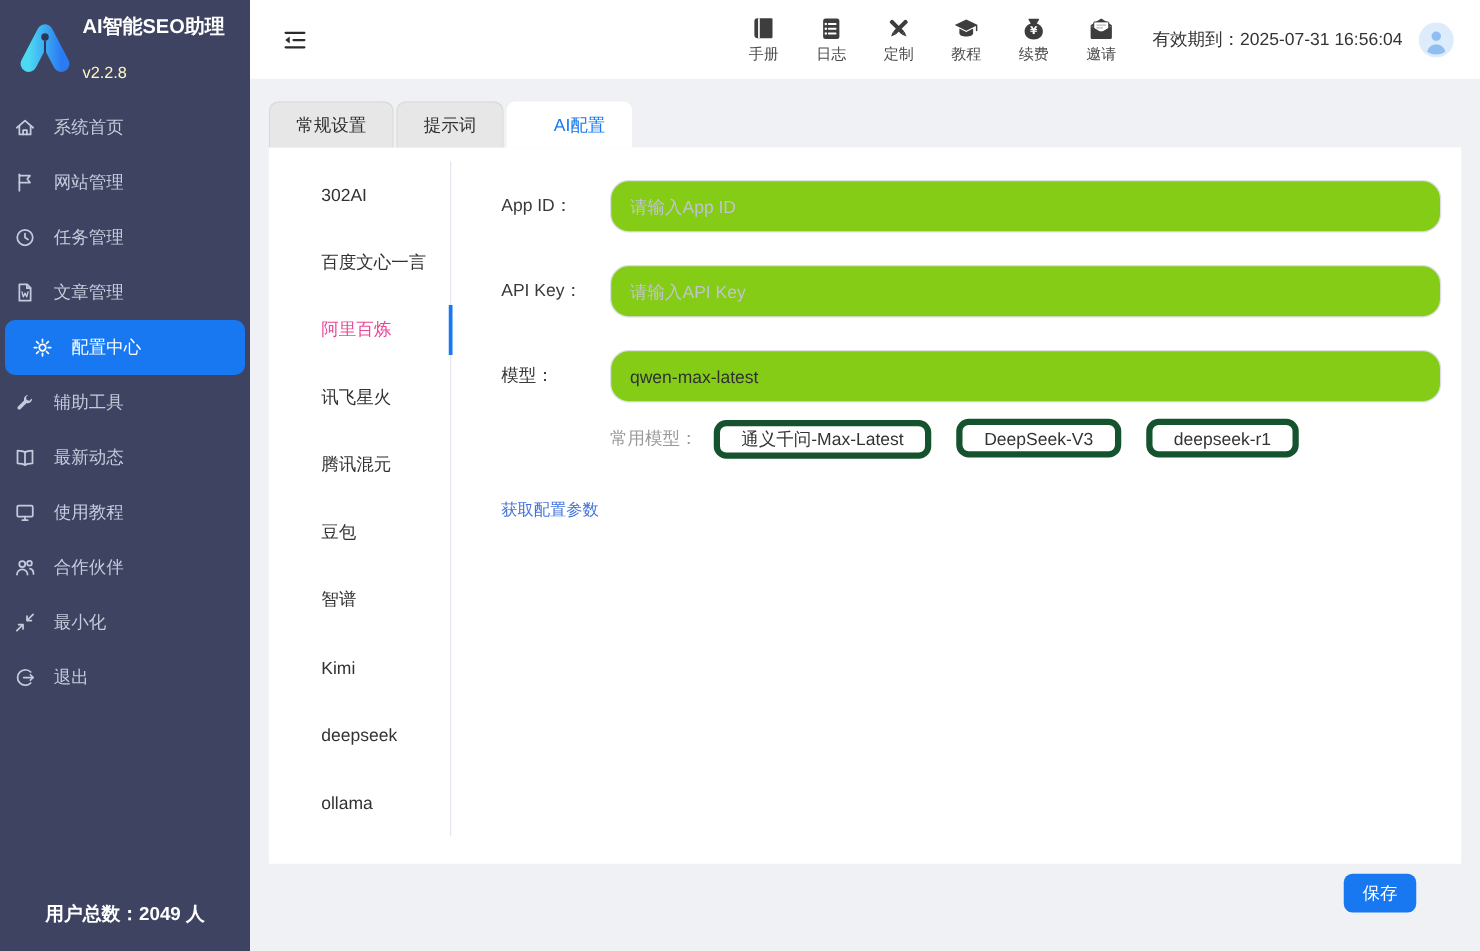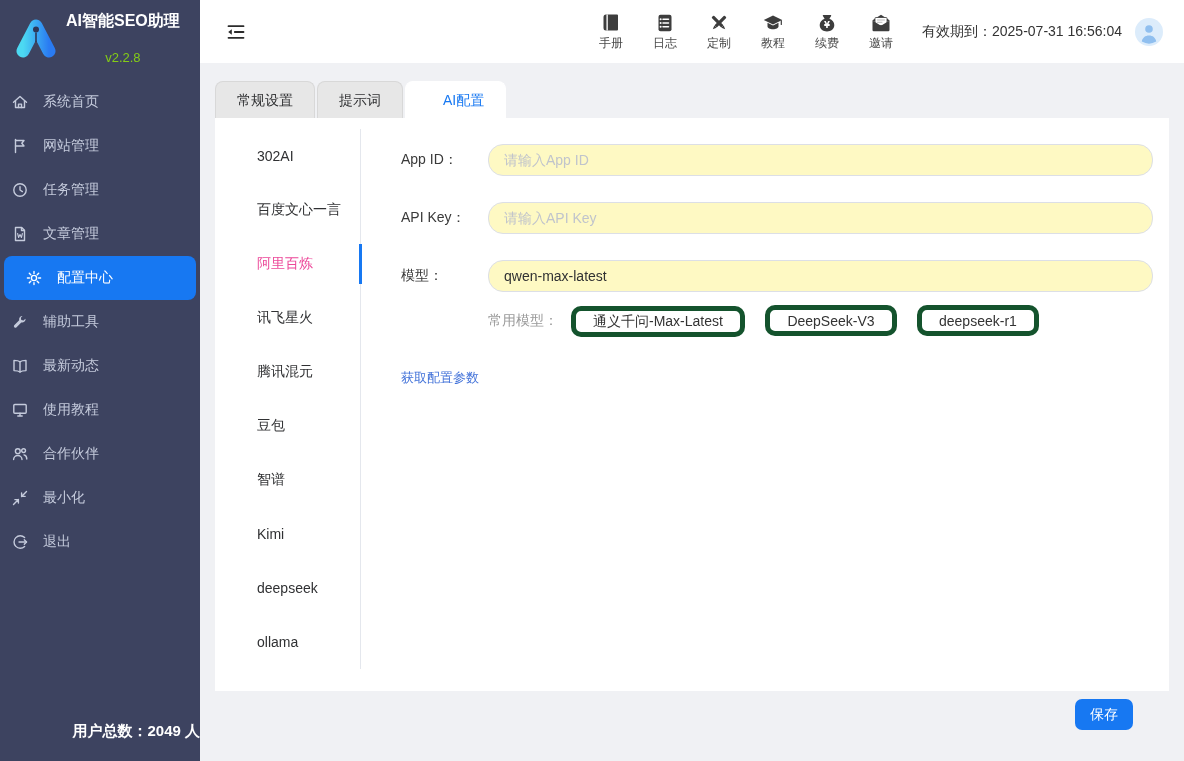--- a/index.html
+++ b/index.html
@@ -6,26 +6,26 @@
   html, body { width: 1184px; height: 761px; overflow: hidden; }
   body { font-family: "Liberation Sans", "DejaVu Sans", sans-serif; }
   .app { display: flex; width: 1184px; height: 761px; background: #f0f1f4; }
 
   
   .sidebar { width: 200px; min-width: 200px; background: #3d4360; display: flex; flex-direction: column; }
   .logo-row { display: flex; align-items: center; padding: 11px 8px 9px 13px; }
   .logo-icon { width: 46px; height: 42px; flex: none; }
   .logo-text { margin-left: 7px; }
   .logo-title { color: #ffffff; font-size: 16px; font-weight: bold; white-space: nowrap; }
-  .logo-version { color: #84cc16; font-size: 13px; margin-top: 18px; text-align: center; }
+  .logo-version { color: #fef9c3; font-size: 13px; margin-top: 18px; }
   .nav { flex: 1; padding-top: 6px; }
   .nav-item { height: 44px; display: flex; align-items: center; padding-left: 11px; color: #c5cbdc; font-size: 14px; cursor: pointer; }
   .nav-item .nicon { width: 18px; height: 18px; margin-right: 14px; display: flex; align-items: center; justify-content: center; }
   .nav-item.active { background: #1778f2; color: #ffffff; border-radius: 8px; margin: 0 4px; padding-left: 21px; }
-  .sidebar-footer { text-align: right; color: #ffffff; font-size: 15px; font-weight: bold; padding-bottom: 20px; }
+  .sidebar-footer { text-align: center; color: #ffffff; font-size: 15px; font-weight: bold; padding-bottom: 20px; }
 
   
   .main { flex: 1; display: flex; flex-direction: column; min-width: 0; }
   .header { height: 63px; background: #ffffff; display: flex; align-items: center; padding: 0 21px 0 25px; }
   .collapse-btn { width: 22px; height: 22px; cursor: pointer; display: flex; }
   .header-spacer { flex: 1; }
   .header-actions { display: flex; gap: 20px; margin-right: 24px; }
   .action { display: flex; flex-direction: column; align-items: center; width: 34px; cursor: pointer; }
   .action .aicon { width: 22px; height: 22px; display: flex; }
   .action .alabel { font-size: 12px; color: #4a4a4a; margin-top: 1px; white-space: nowrap; }
@@ -42,21 +42,21 @@
   .vmenu { width: 146px; min-width: 146px; padding-top: 11px; }
   .vmenu-inner { border-right: 1px solid #e4e7ed; }
   .vmenu-item { height: 54px; display: flex; align-items: center; padding-left: 42px; font-size: 14px; color: #303133; cursor: pointer; position: relative; }
   .vmenu-item.active { color: #ec4899; }
   .vmenu-item.active::after { content: ""; position: absolute; right: -2px; top: 7px; bottom: 7px; width: 3px; background: #1778f2; }
 
   .form-area { flex: 1; padding: 26px 16px 0 40px; min-width: 0; }
   .form-row { display: flex; align-items: center; margin-bottom: 26px; }
   .form-row.row-model { margin-bottom: 13px; }
   .form-label { width: 80px; min-width: 80px; text-align: left; font-size: 14px; color: #3a3a3a; margin-right: 7px; white-space: nowrap; }
-  .text-input { flex: 1; height: 32px; border: 1px solid #dcdfe6; border-radius: 15px; padding: 0 15px; font-size: 14px; color: #303133; outline: none; background: #fef9c3; }
+  .text-input { flex: 1; height: 42px; border: 1px solid #dcdfe6; border-radius: 15px; padding: 0 15px; font-size: 14px; color: #303133; outline: none; background: #84cc16; }
   .text-input::placeholder { color: #c0c4cc; }
   .models-row { display: flex; align-items: center; padding-left: 87px; margin-bottom: 0; }
   .models-label { font-size: 14px; color: #9a9a9a; margin-right: 13px; white-space: nowrap; }
   .model-btn { height: 31px; padding: 0 17px; background: #ffffff; border: 5px solid #14532d; border-radius: 10px; font-size: 14px; color: #333333; margin-right: 16px; cursor: pointer; white-space: nowrap; font-family: inherit; }
   .config-link { display: inline-block; margin-top: 32px; font-size: 13px; color: #4272d9; cursor: pointer; text-decoration: none; }
 
   .save-row { display: flex; justify-content: flex-end; padding: 8px 36px 0 0; }
   .save-btn { width: 58px; height: 31px; background: #1778f2; color: #ffffff; border: none; border-radius: 7px; font-size: 14px; cursor: pointer; font-family: inherit; }
 </style>
 </head>

